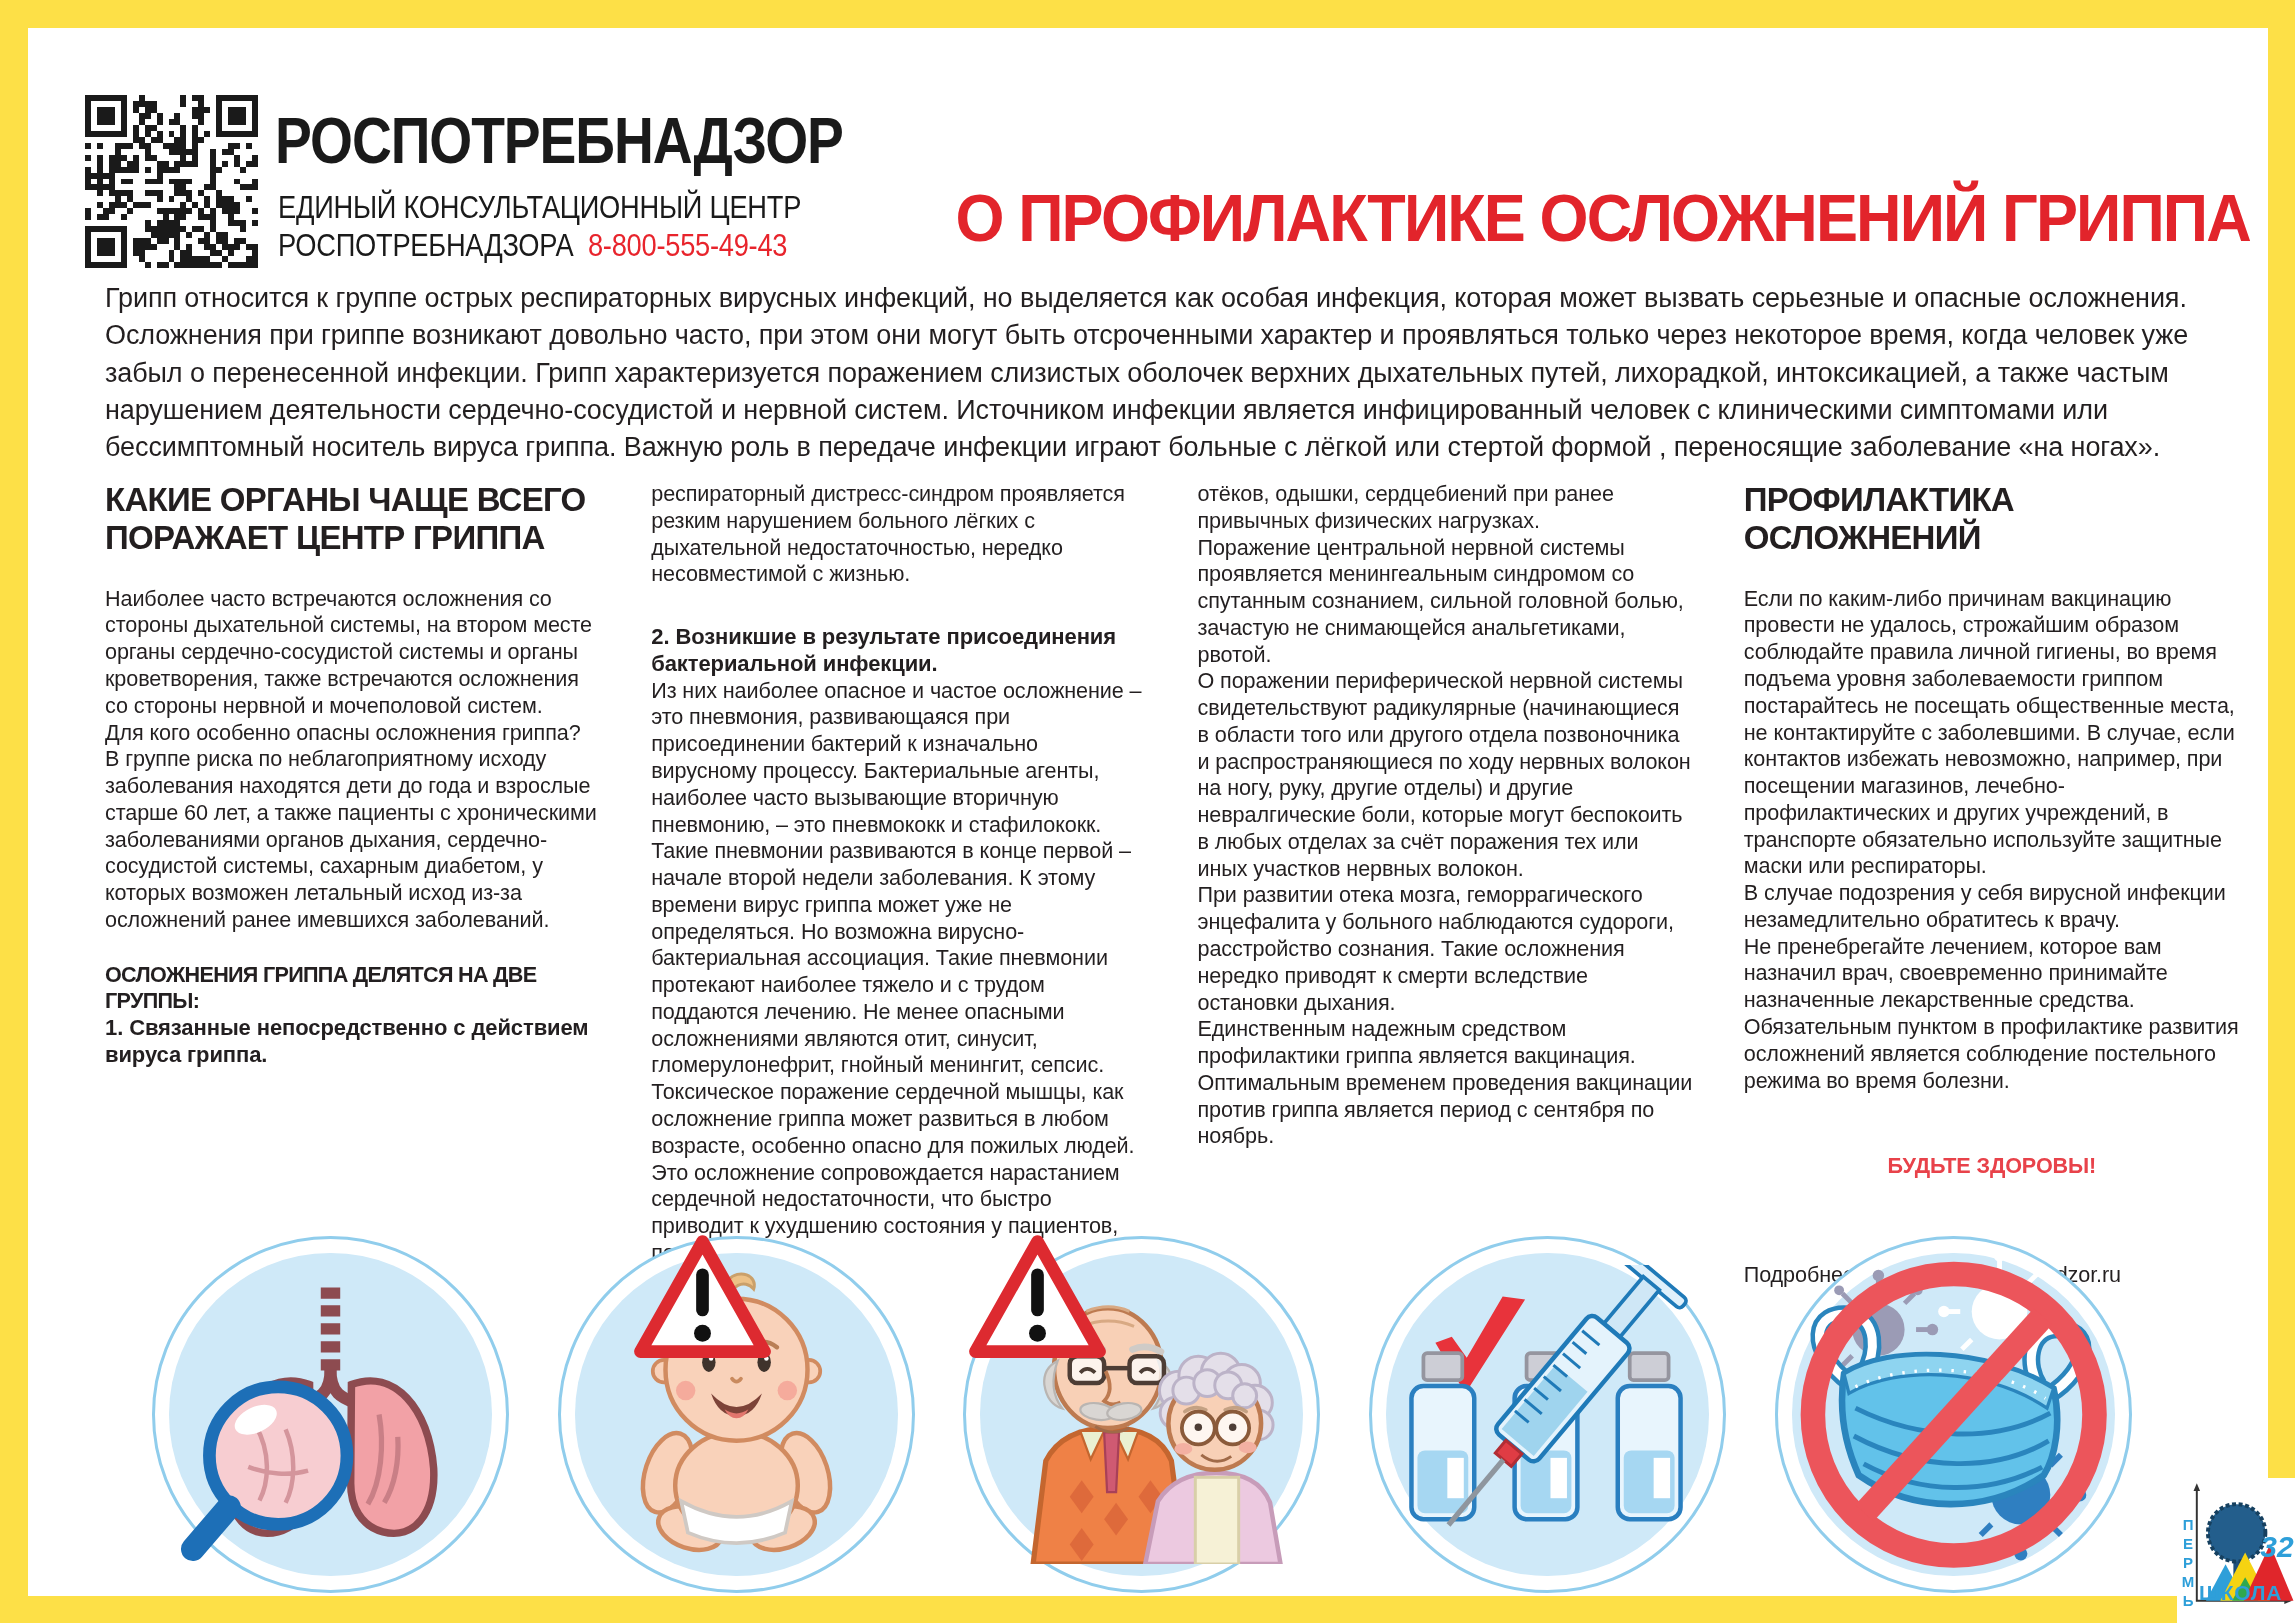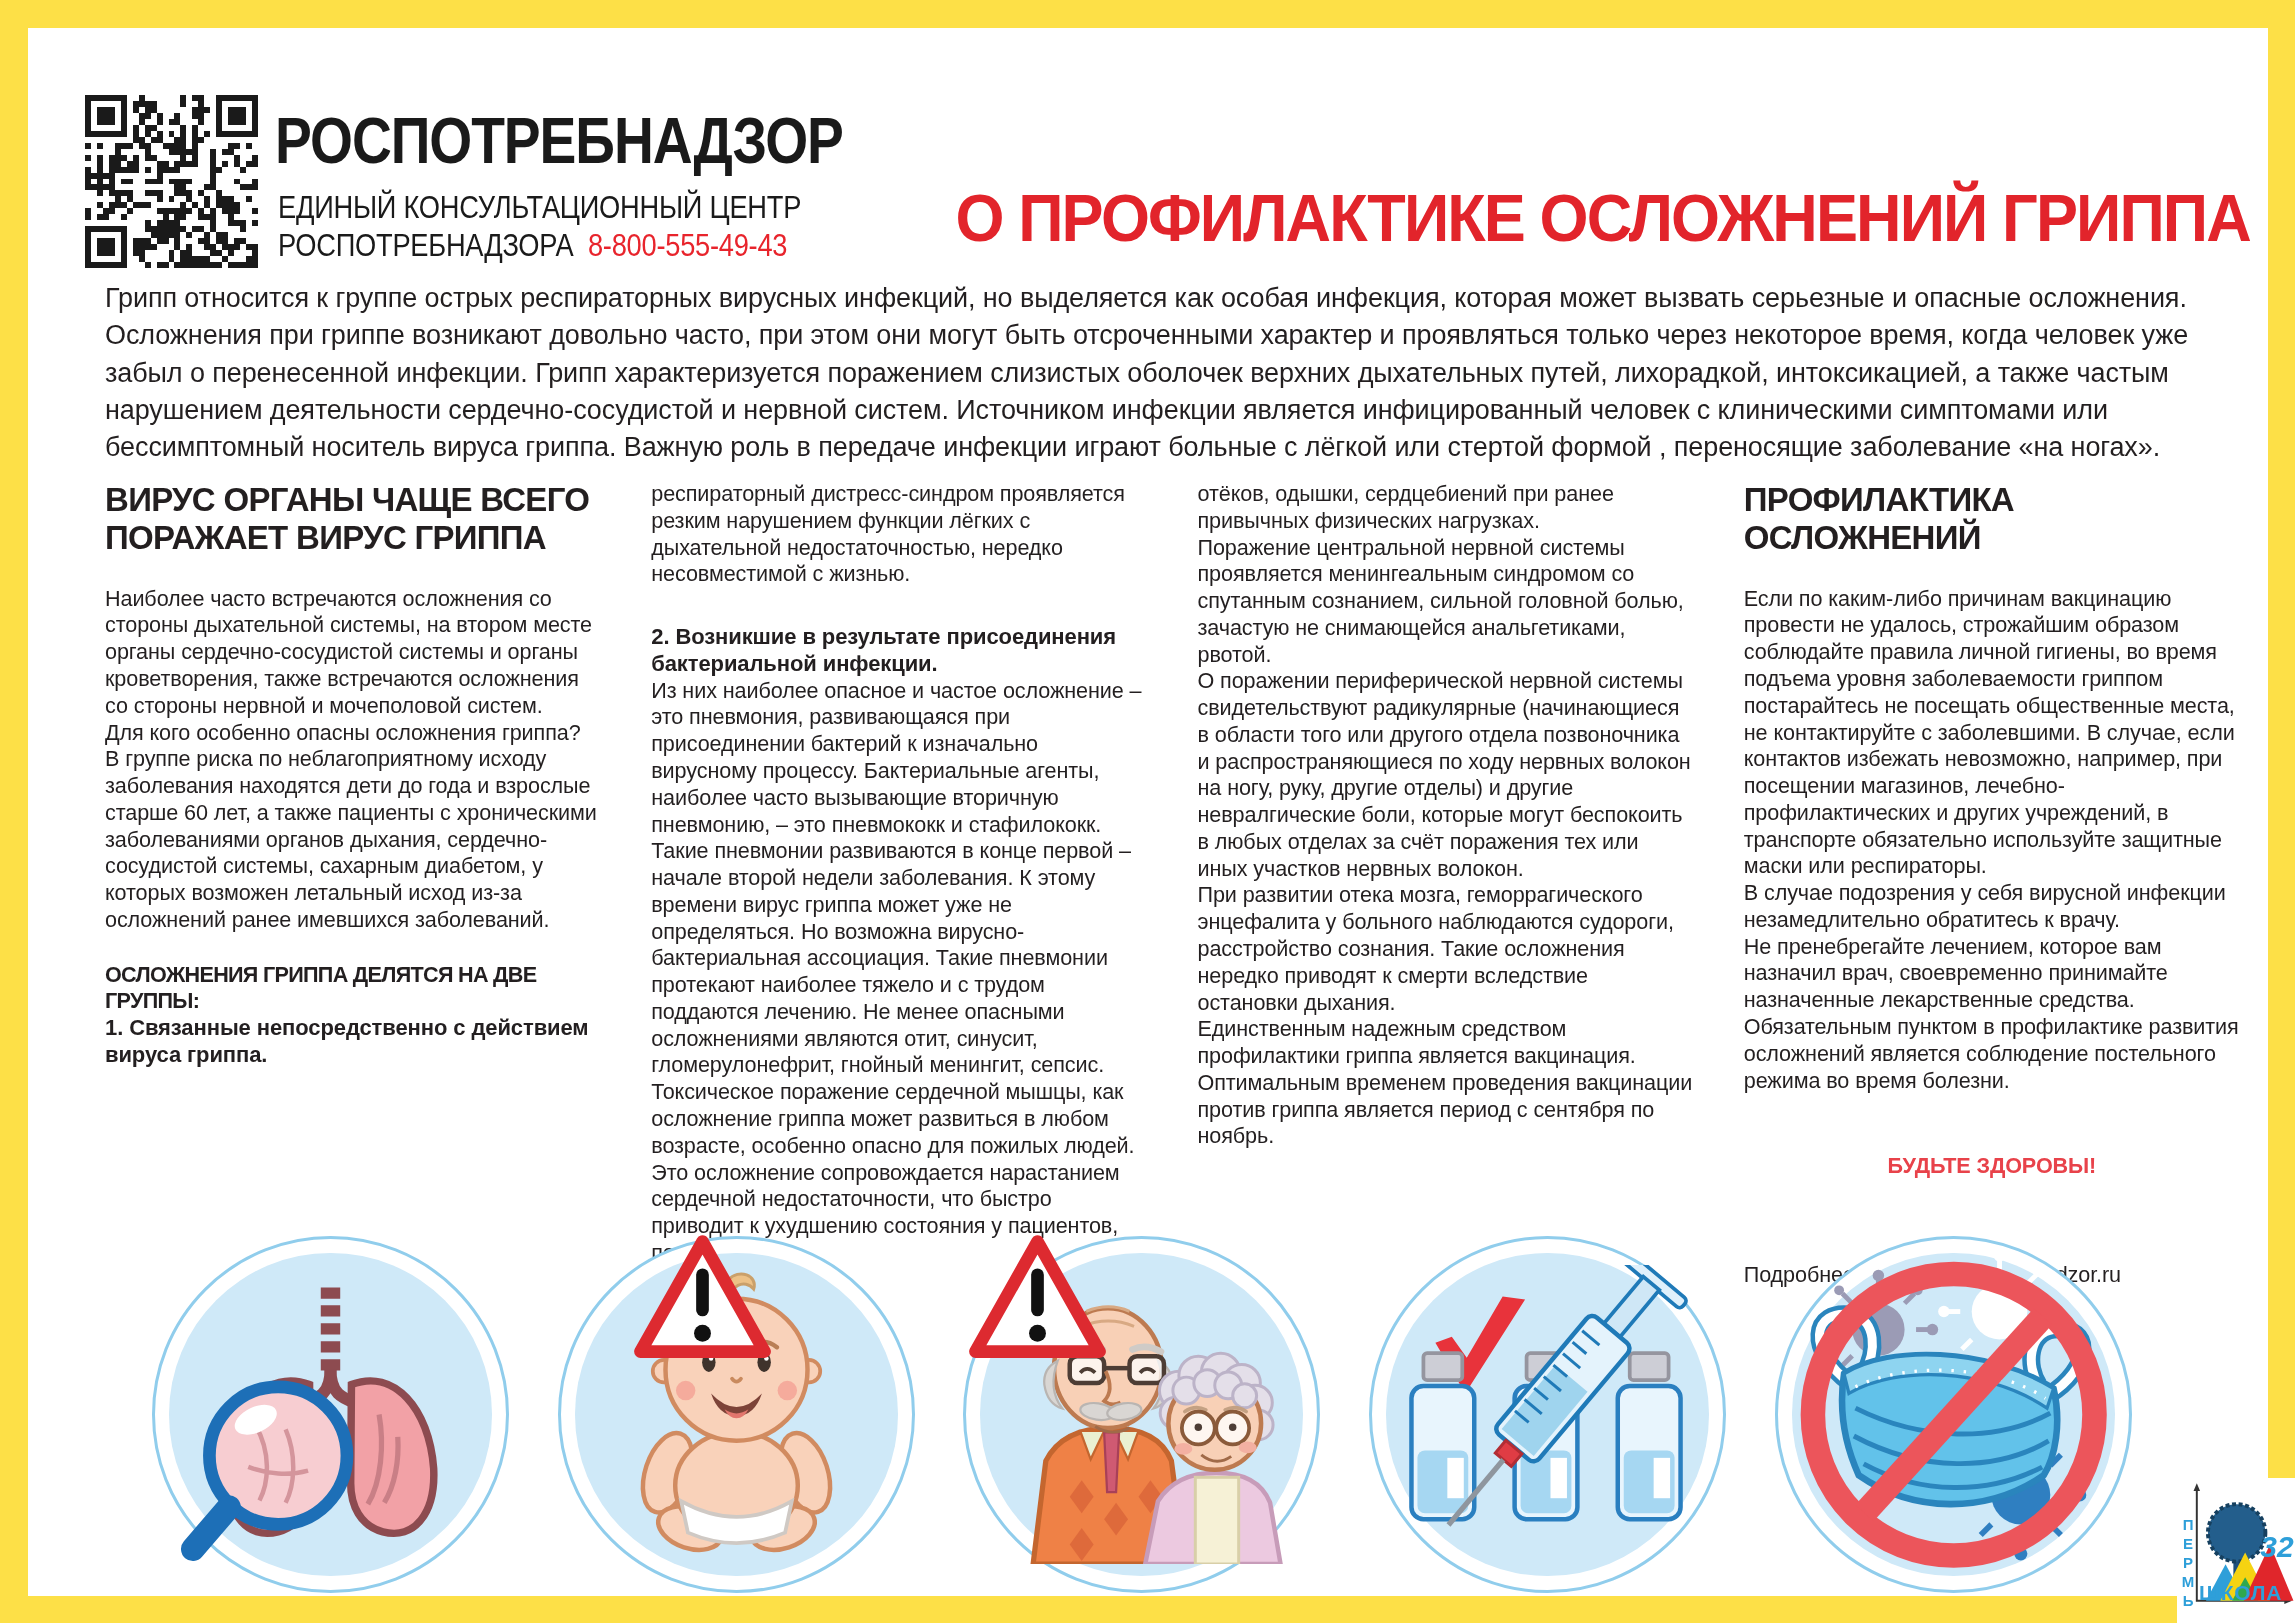--- a/index.html
+++ b/index.html
@@ -377,29 +377,29 @@
     <div>ЕДИНЫЙ КОНСУЛЬТАЦИОННЫЙ ЦЕНТР</div>
     <div><span>РОСПОТРЕБНАДЗОРА</span>&nbsp;&nbsp;<span class="phone">8-800-555-49-43</span></div>
   </div>
 
   <h1 class="title">О ПРОФИЛАКТИКЕ ОСЛОЖНЕНИЙ ГРИППА</h1>
 
   <p class="intro">Грипп относится к группе острых респираторных вирусных инфекций, но выделяется как особая инфекция, которая может вызвать серьезные и опасные осложнения. Осложнения при гриппе возникают довольно часто, при этом они могут быть отсроченными характер и проявляться только через некоторое время, когда человек уже забыл о перенесенной инфекции. Грипп характеризуется поражением слизистых оболочек верхних дыхательных путей, лихорадкой, интоксикацией, а также частым нарушением деятельности сердечно-сосудистой и нервной систем. Источником инфекции является инфицированный человек с клиническими симптомами или бессимптомный носитель вируса гриппа. Важную роль в передаче инфекции играют больные с лёгкой или стертой формой , переносящие заболевание «на ногах».</p>
 
   <div class="columns">
     <div class="col">
-      <h2>ВИРУС ОРГАНЫ ЧАЩЕ ВСЕГО ПОРАЖАЕТ ВИРУС ГРИППА</h2>
+      <h2>КАКИЕ ОРГАНЫ ЧАЩЕ ВСЕГО ПОРАЖАЕТ ЦЕНТР ГРИППА</h2>
       <p>Наиболее часто встречаются осложнения со стороны дыхательной системы, на втором месте органы сердечно-сосудистой системы и органы кроветворения, также встречаются осложнения со стороны нервной и мочеполовой систем.
 Для кого особенно опасны осложнения гриппа?
 В группе риска по неблагоприятному исходу заболевания находятся дети до года и взрослые старше 60 лет, а также пациенты с хроническими заболеваниями органов дыхания, сердечно-сосудистой системы, сахарным диабетом, у которых возможен летальный исход из-за осложнений ранее имевшихся заболеваний.</p>
       <p class="subhead">ОСЛОЖНЕНИЯ ГРИППА ДЕЛЯТСЯ НА ДВЕ ГРУППЫ:</p>
       <p class="bold-item">1. Связанные непосредственно с действием вируса гриппа.</p>
     </div>
     <div class="col">
-      <p>респираторный дистресс-синдром проявляется резким нарушением функции лёгких с дыхательной недостаточностью, нередко несовместимой с жизнью.</p>
+      <p>респираторный дистресс-синдром проявляется резким нарушением больного лёгких с дыхательной недостаточностью, нередко несовместимой с жизнью.</p>
       <p class="bold-item gap">2. Возникшие в результате присоединения бактериальной инфекции.</p>
       <p>Из них наиболее опасное и частое осложнение – это пневмония, развивающаяся при присоединении бактерий к изначально вирусному процессу. Бактериальные агенты, наиболее часто вызывающие вторичную пневмонию, – это пневмококк и стафилококк. Такие пневмонии развиваются в конце первой – начале второй недели заболевания. К этому времени вирус гриппа может уже не определяться. Но возможна вирусно-бактериальная ассоциация. Такие пневмонии протекают наиболее тяжело и с трудом поддаются лечению. Не менее опасными осложнениями являются отит, синусит, гломерулонефрит, гнойный менингит, сепсис. Токсическое поражение сердечной мышцы, как осложнение гриппа может развиться в любом возрасте, особенно опасно для пожилых людей. Это осложнение сопровождается нарастанием сердечной недостаточности, что быстро приводит к ухудшению состояния у пациентов, появлению</p>
     </div>
     <div class="col">
       <p>отёков, одышки, сердцебиений при ранее привычных физических нагрузках.
 Поражение центральной нервной системы проявляется менингеальным синдромом со спутанным сознанием, сильной головной болью, зачастую не снимающейся анальгетиками, рвотой.
 О поражении периферической нервной системы свидетельствуют радикулярные (начинающиеся в области того или другого отдела позвоночника и распространяющиеся по ходу нервных волокон на ногу, руку, другие отделы) и другие невралгические боли, которые могут беспокоить в любых отделах за счёт поражения тех или иных участков нервных волокон.
 При развитии отека мозга, геморрагического энцефалита у больного наблюдаются судороги, расстройство сознания. Такие осложнения нередко приводят к смерти вследствие остановки дыхания.</p>
       <p>Единственным надежным средством профилактики гриппа является вакцинация. Оптимальным временем проведения вакцинации против гриппа является период с сентября по ноябрь.</p>
     </div>

